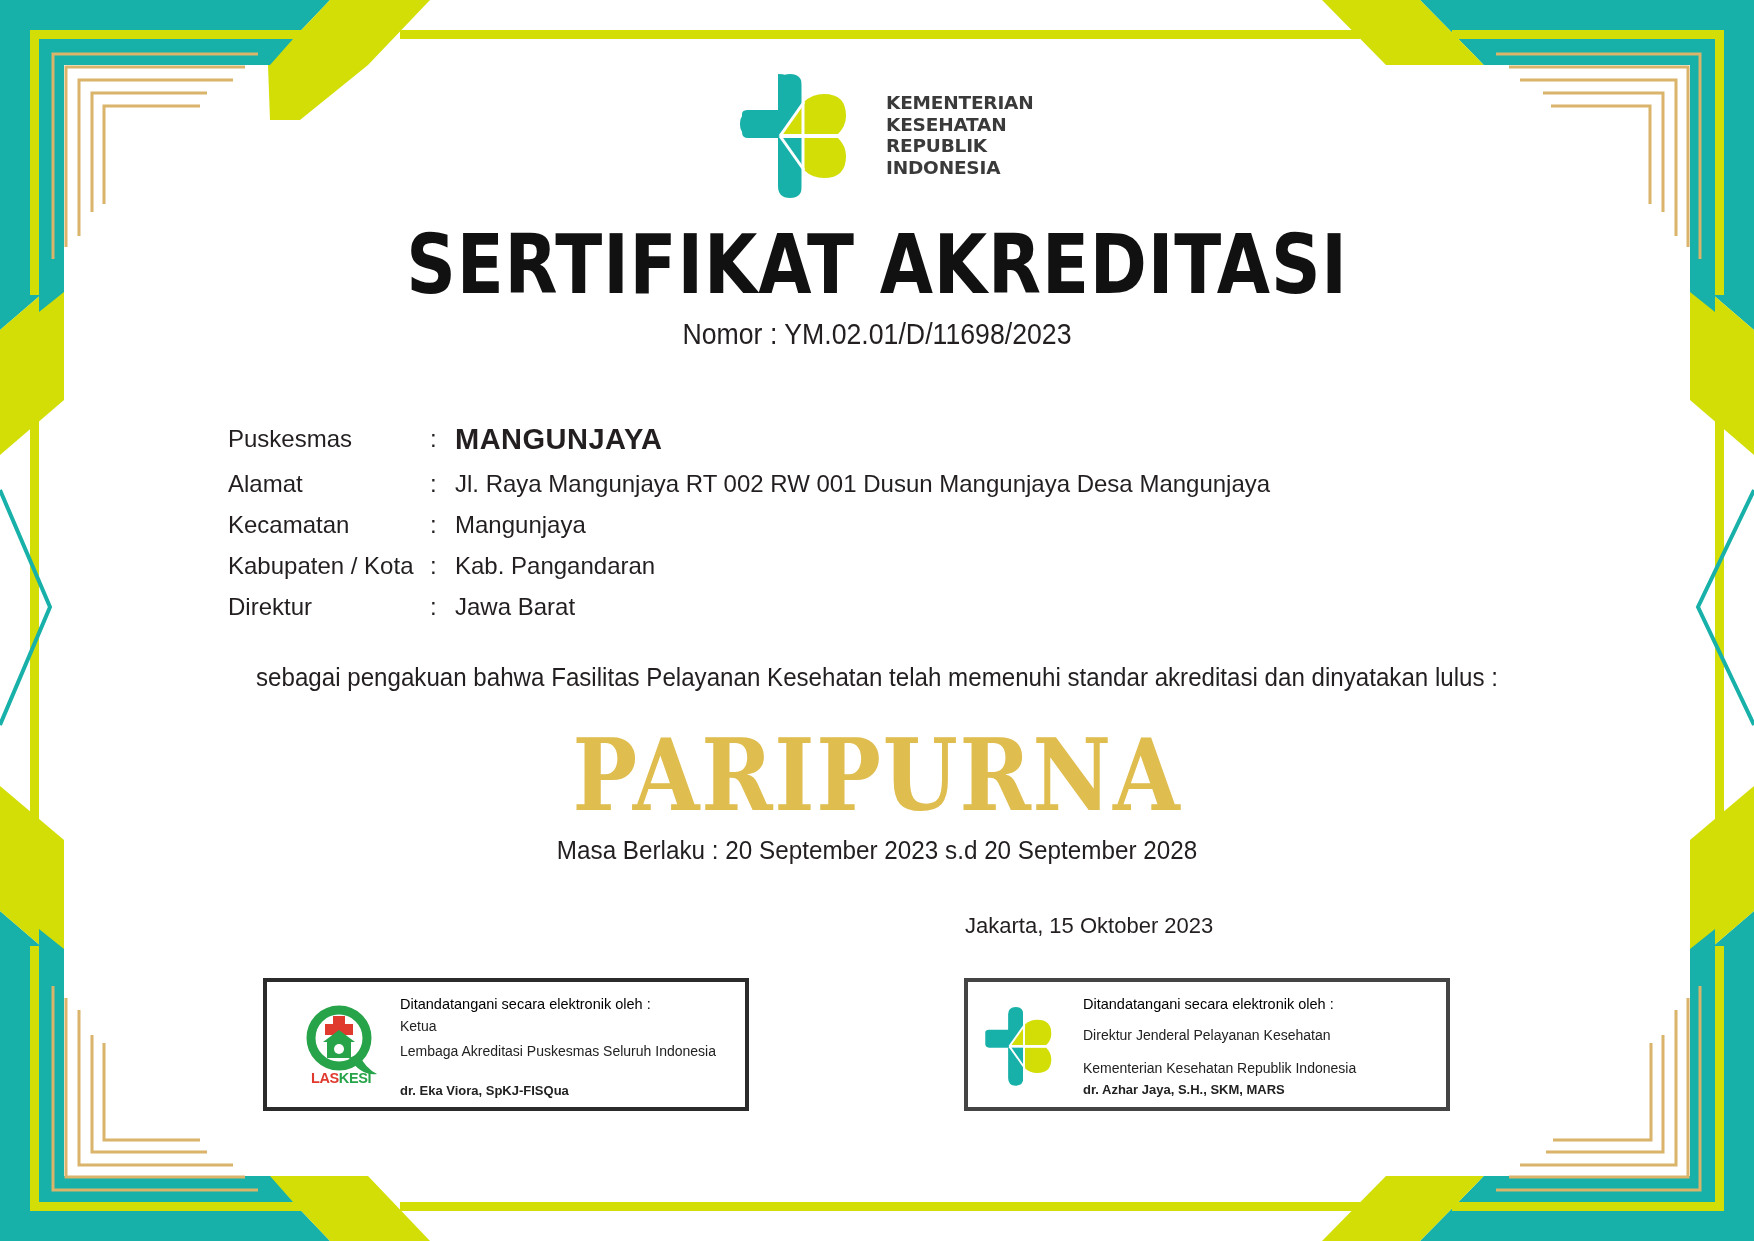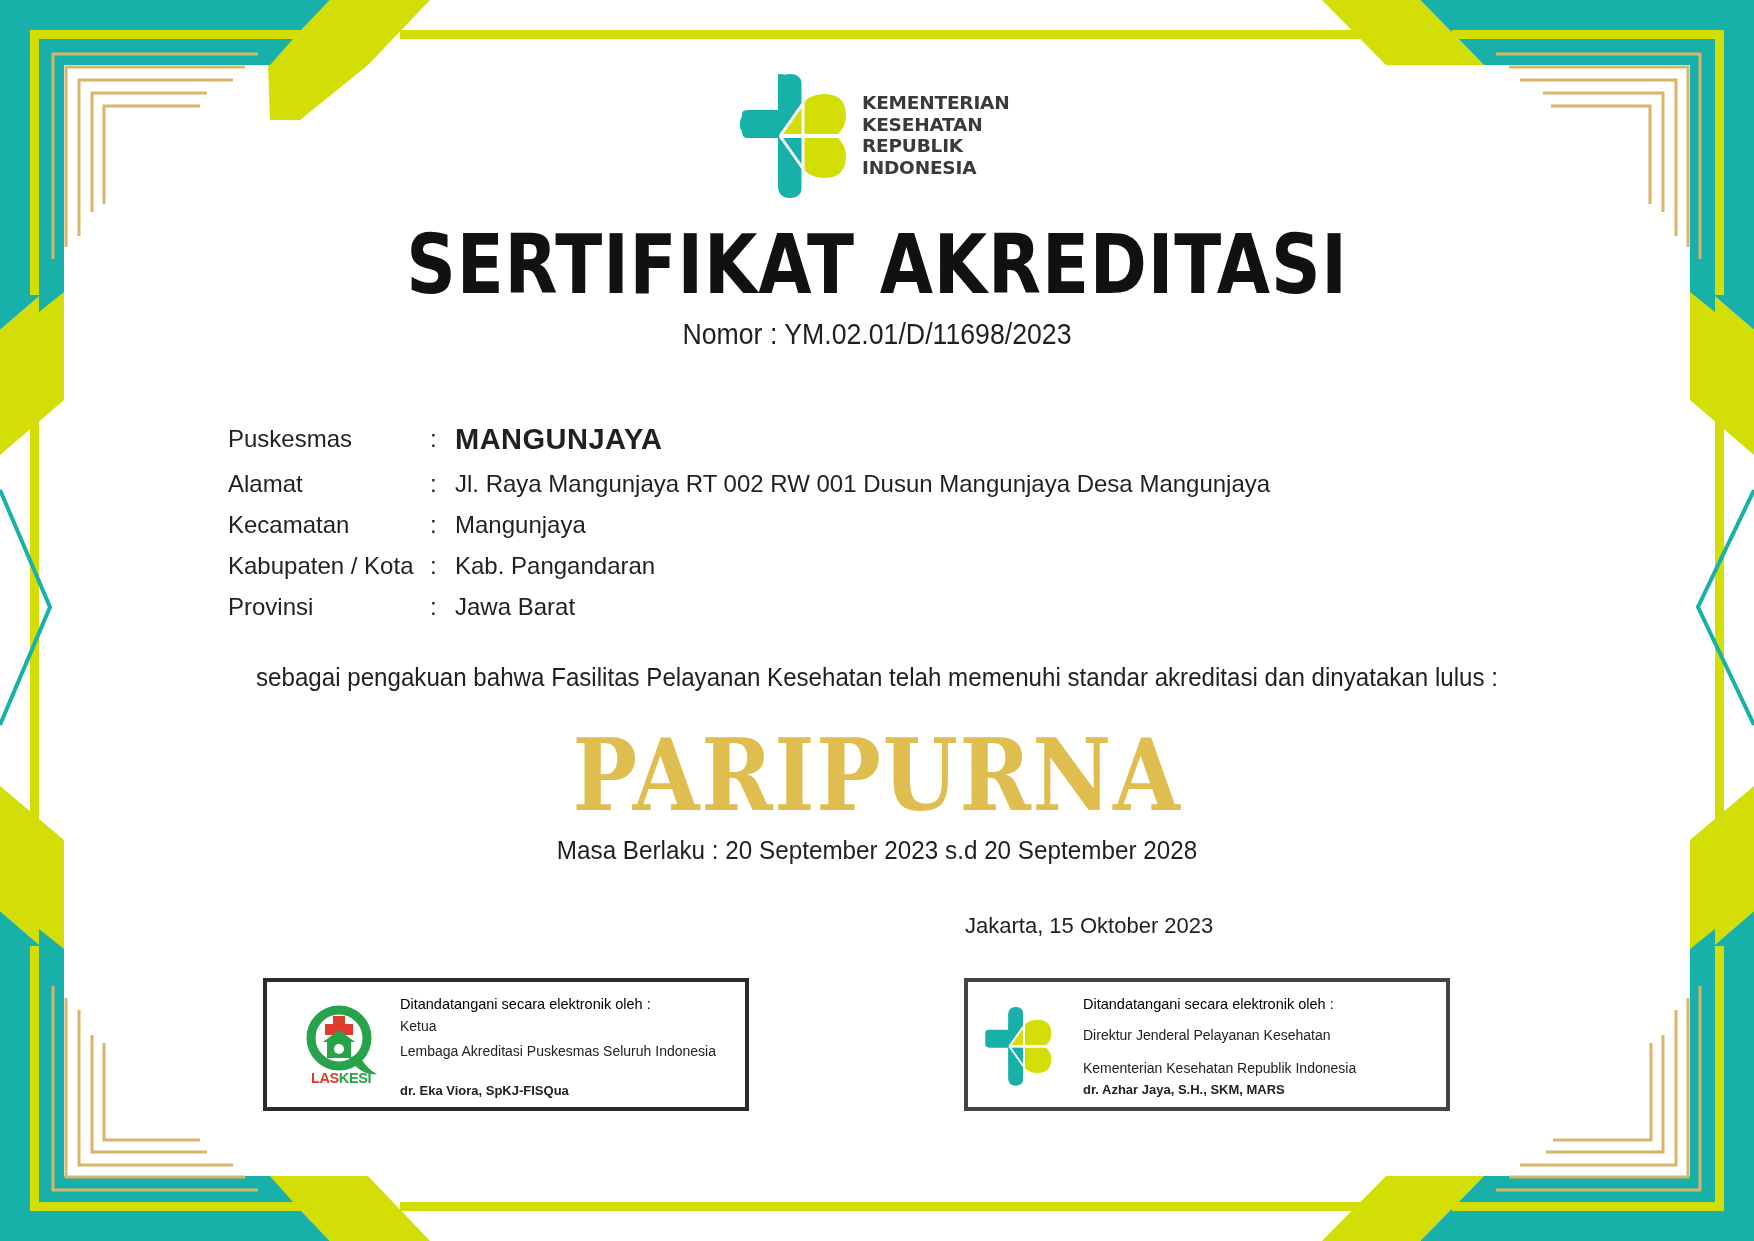--- a/index.html
+++ b/index.html
@@ -3,21 +3,21 @@
 <meta charset="utf-8">
 <style>
   html, body { margin:0; padding:0; }
   body { width:1754px; height:1241px; position:relative; overflow:hidden; background:#ffffff; font-family:"Liberation Sans", sans-serif; color:#231f20; }
   #frame { position:absolute; left:0; top:0; width:1754px; height:1241px; z-index:0; }
   .abs { position:absolute; z-index:2; }
 
   
   #ministry-logo { left:740px; top:74px; width:280px; height:126px; }
   #ministry-logo svg { position:absolute; left:0; top:0; }
-  #ministry-name { position:absolute; left:122px; top:18px; font-family:"DejaVu Sans", sans-serif; font-weight:bold; font-size:18.5px; line-height:21.5px; color:#3a3a3a; letter-spacing:-0.2px; }
+  #ministry-name { position:absolute; left:146px; top:18px; font-family:"DejaVu Sans", sans-serif; font-weight:bold; font-size:18.5px; line-height:21.5px; color:#3a3a3a; letter-spacing:-0.2px; }
   #ministry-name div { white-space:nowrap; }
 
   #title { left:0; width:1754px; top:218px; text-align:center; font-family:"DejaVu Sans", sans-serif; font-weight:bold; font-size:82px; line-height:94px; letter-spacing:1px; color:#111; transform:scaleX(0.84); transform-origin:877px 0; }
   #nomor { left:0; width:1754px; top:318px; text-align:center; font-size:29px; color:#231f20; transform:scaleX(0.92); transform-origin:877px 0; }
 
   #info { left:228px; top:415px; }
   .row { position:relative; height:41px; font-size:24px; line-height:41px; white-space:nowrap; }
   .row .lbl { position:absolute; left:0; }
   .row .colon { position:absolute; left:202px; }
   .row .val { position:absolute; left:227px; }
@@ -152,21 +152,21 @@
     <span class="lbl">Kecamatan</span>
     <span class="colon">:</span>
     <span class="val">Mangunjaya</span>
   </div>
   <div class="row">
     <span class="lbl">Kabupaten / Kota</span>
     <span class="colon">:</span>
     <span class="val">Kab. Pangandaran</span>
   </div>
   <div class="row">
-    <span class="lbl">Provinsi</span>
+    <span class="lbl">Direktur</span>
     <span class="colon">:</span>
     <span class="val">Jawa Barat</span>
   </div>
 </div>
 
 <div id="statement" class="abs">sebagai pengakuan bahwa Fasilitas Pelayanan Kesehatan telah memenuhi standar akreditasi dan dinyatakan lulus :</div>
 <div id="grade" class="abs">PARIPURNA</div>
 <div id="validity" class="abs">Masa Berlaku : 20 September 2023 s.d 20 September 2028</div>
 <div id="place-date" class="abs">Jakarta, 15 Oktober 2023</div>
 

